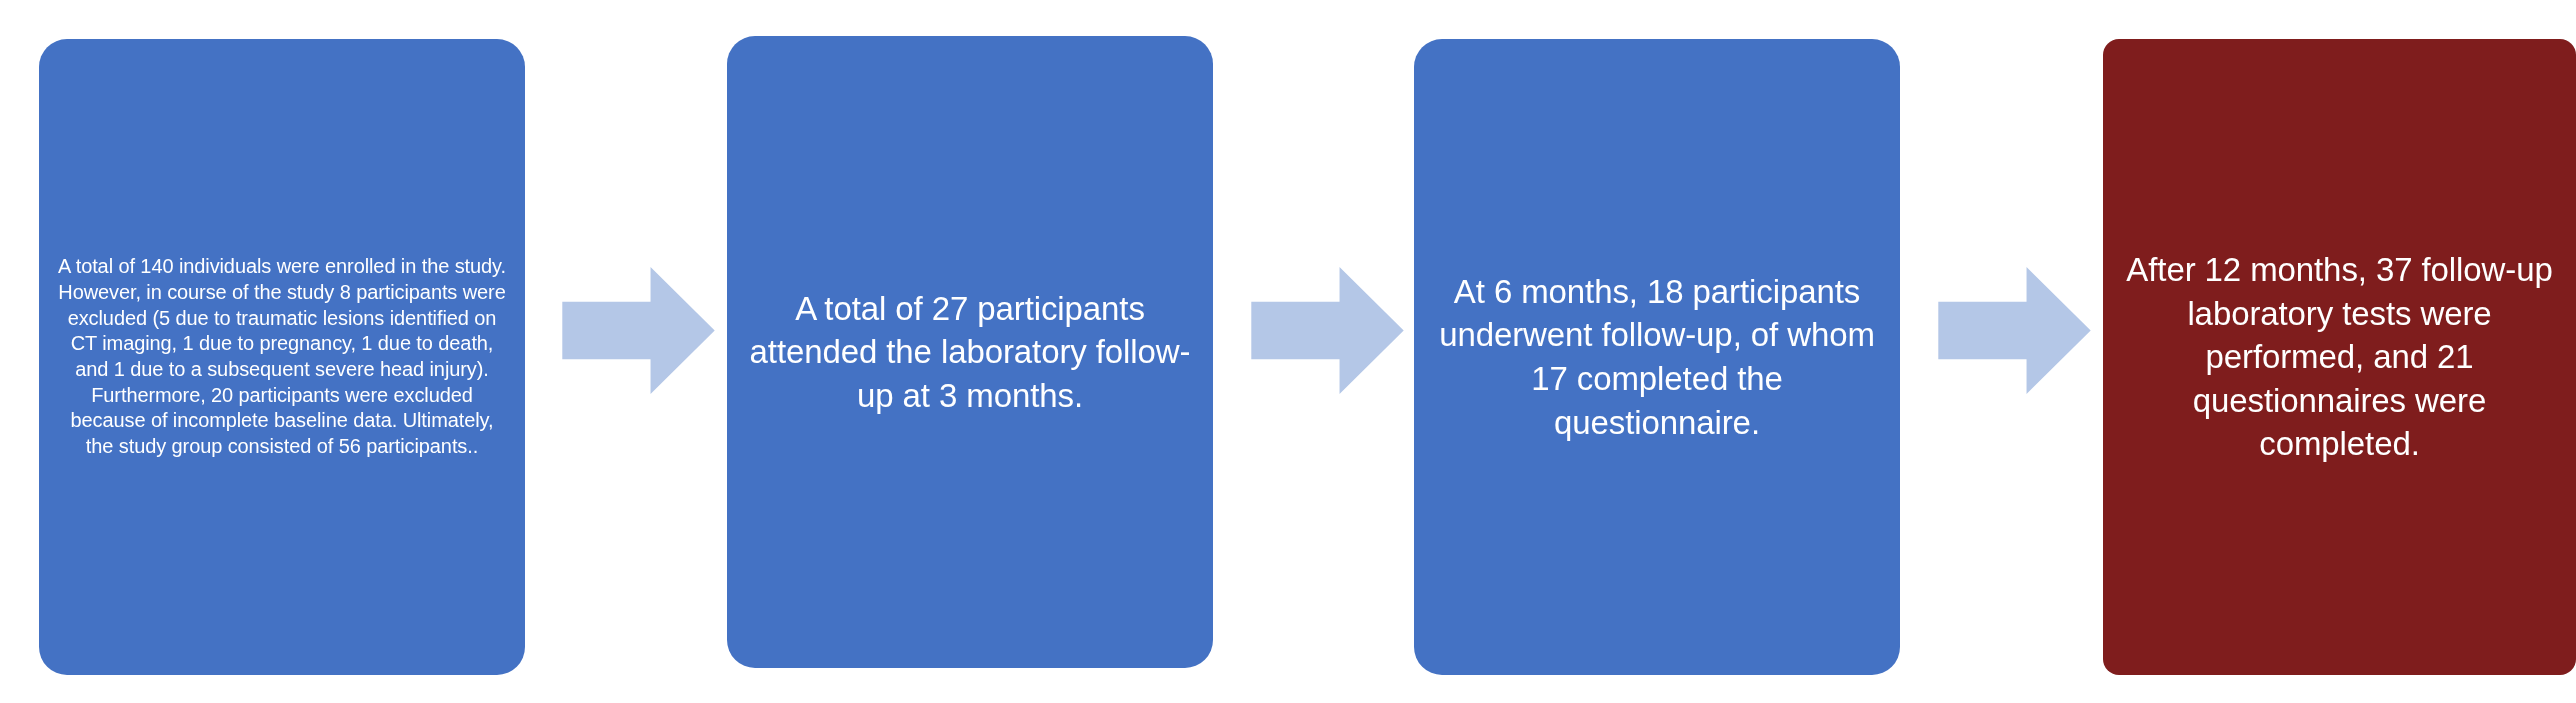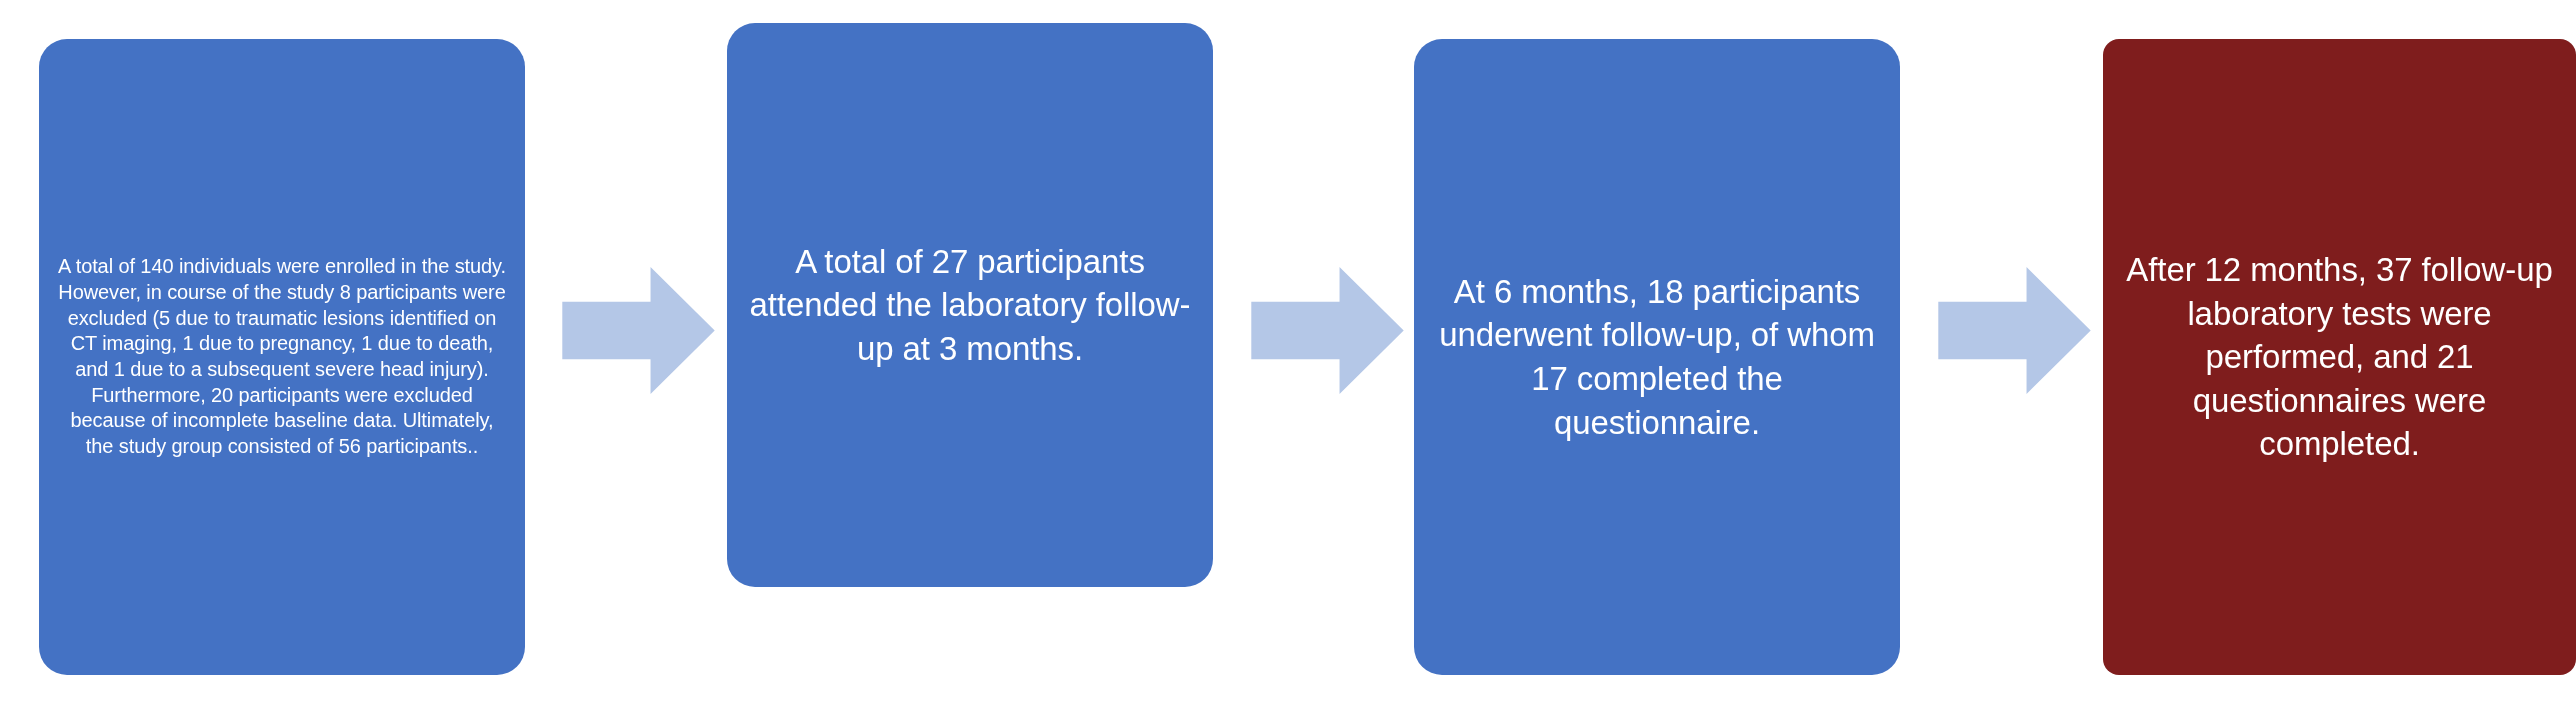--- a/index.html
+++ b/index.html
@@ -39,21 +39,21 @@
     font-family: "Liberation Sans", "DejaVu Sans", sans-serif;
     font-size: 33px;
     line-height: 1.30;
     font-weight: 400;
     letter-spacing: -0.1px;
     white-space: pre-wrap;
   }
 
   
   #box-1 { left: 39px;   top: 39px; width: 486px;  height: 636px; }
-  #box-2 { left: 727px; top: 23px; width: 486px;  height: 564px; }
+  #box-2 { left: 727px; top: 36px; width: 486px;  height: 632px; }
   #box-3 { left: 1414px; top: 39px; width: 486px;  height: 636px; }
   #box-4 { left: 2103px; top: 39px; width: 473px;  height: 636px; }
 
   
   #box-1 .flow-box-text { font-size: 20px; line-height: 1.285; }
   #box-2 .flow-box-text,
   #box-3 .flow-box-text,
   #box-4 .flow-box-text { font-size: 33px; line-height: 1.32; }
 
   

